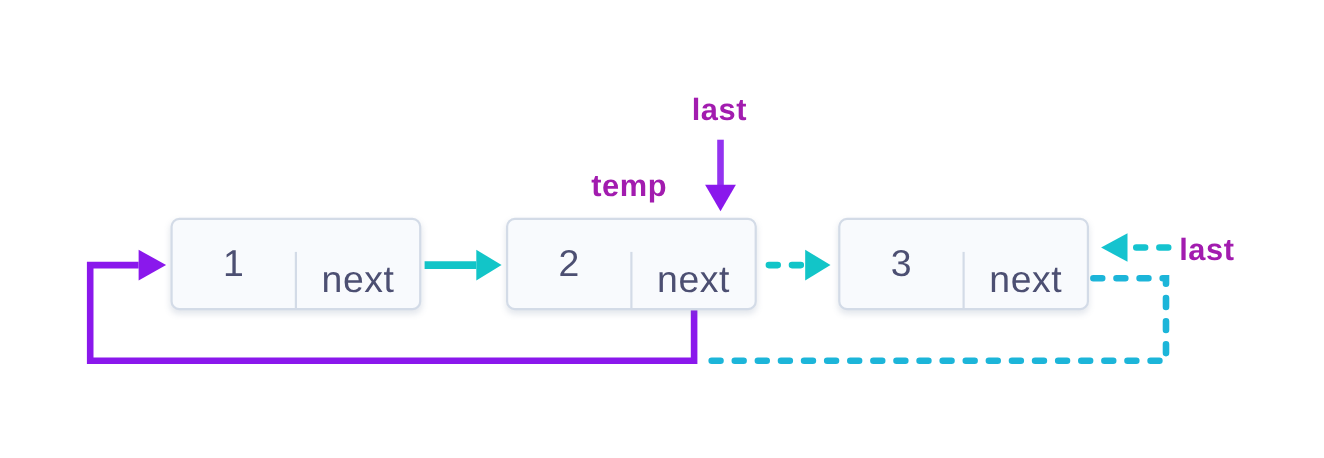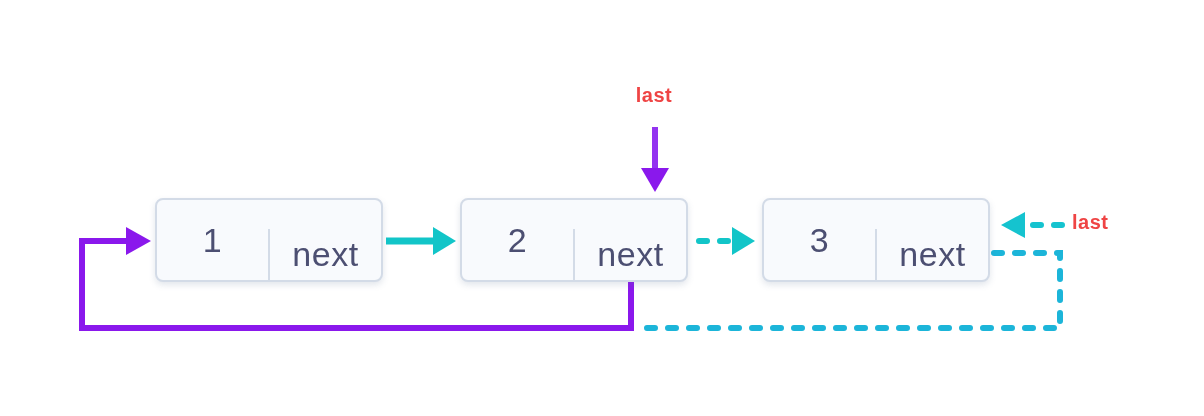--- a/index.html
+++ b/index.html
@@ -38,23 +38,23 @@
     font-weight: 500;
     color: #4c4f72;
     letter-spacing: 0.5px;
   }
   .node .cell.next-cell { border-left: 2px solid #d3dbe7; margin-top: 29px; }
   .node1 { left: 155px; }
   .node2 { left: 460px; }
   .node3 { left: 762px; }
   .label {
     position: absolute;
-    font-size: 20px;
+    font-size: 28px;
     font-weight: bold;
-    color: #ef4444;
+    color: #a21caf;
     letter-spacing: 0.5px;
     white-space: nowrap;
   }
   .label.centered { transform: translateX(-50%); }
   .temp-label { left: 572px; top: 153px; }
   .last-top-label { left: 654px; top: 84px; }
   .last-right-label { left: 1072px; top: 211px; }
 </style>
 </head>
 <body>
@@ -74,20 +74,21 @@
 
     <path d="M655 127 V169" stroke="#9333f0" stroke-width="6" fill="none"></path>
     <polygon points="641,168 669,168 655,192" fill="#8a18ec"></polygon>
 
     <path d="M994 253 H1060 V328 H640" stroke="#1cb5d9" stroke-width="6" fill="none" stroke-dasharray="8 13" stroke-linecap="round"></path>
 
     <path d="M1062 225 H1028" stroke="#15c3cf" stroke-width="6" fill="none" stroke-dasharray="8 13" stroke-linecap="round"></path>
     <polygon points="1025,212 1025,238 1001,225" fill="#15c3cf"></polygon>
   </svg>
 
+  <div class="label centered temp-label">temp</div>
   <div class="label centered last-top-label">last</div>
   <div class="label last-right-label">last</div>
 
   <div class="node node1">
     <div class="cell value">1</div>
     <div class="cell next-cell">next</div>
   </div>
 
   <div class="node node2">
     <div class="cell value">2</div>

